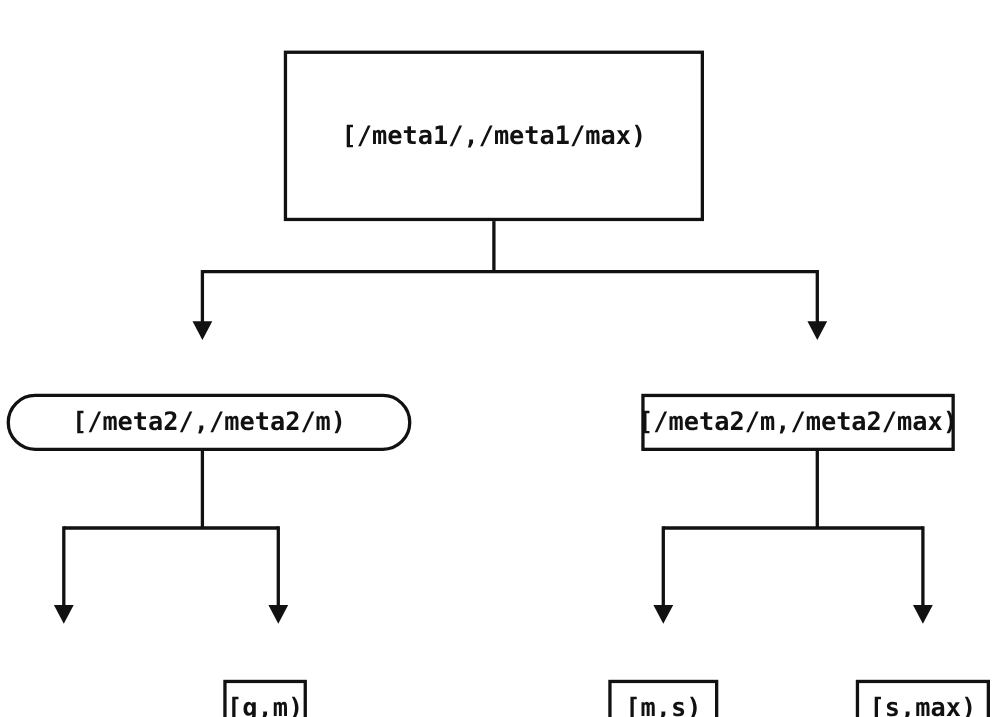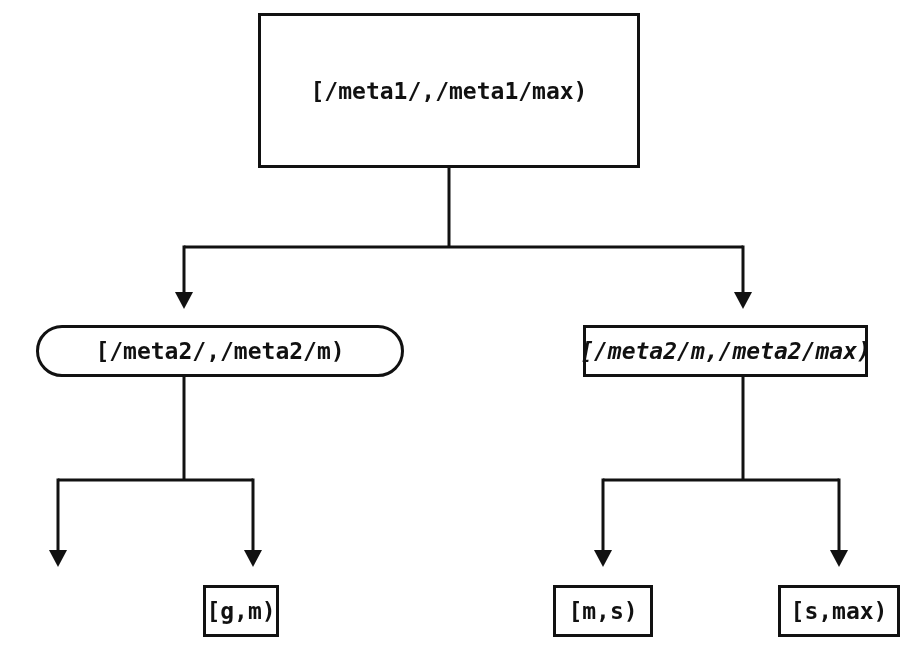--- a/index.html
+++ b/index.html
@@ -32,24 +32,25 @@
     box-sizing: border-box;
     border: 3px solid #111111;
     background: #ffffff;
     color: #111111;
     font-weight: bold;
     font-size: 23px;
     display: flex;
     align-items: center;
     justify-content: center;
     white-space: nowrap;
+    margin-top: 33px;
   }
   .node-root      { left: 258px; top: 13px;  width: 382px; height: 155px; }
-  .node-l2-left   { left: 36px;  top: 325px; width: 368px; height: 52px; border-radius: 26px; }
-  .node-l2-right  { left: 583px; top: 325px; width: 285px; height: 52px; font-style: italic; }
+  .node-l2-left   { left: 6px;  top: 325px; width: 368px; height: 52px; border-radius: 26px; }
+  .node-l2-right  { left: 583px; top: 325px; width: 285px; height: 52px; }
   .node-leaf-ag   { left: 8px;   top: 585px; width: 100px; height: 52px; }
   .node-leaf-gm   { left: 203px; top: 585px; width: 76px; height: 52px; }
   .node-leaf-ms   { left: 553px; top: 585px; width: 100px; height: 52px; }
   .node-leaf-smax { left: 778px; top: 585px; width: 122px; height: 52px; }
 </style>
 </head>
 <body>
 
 <div class="canvas">
 

